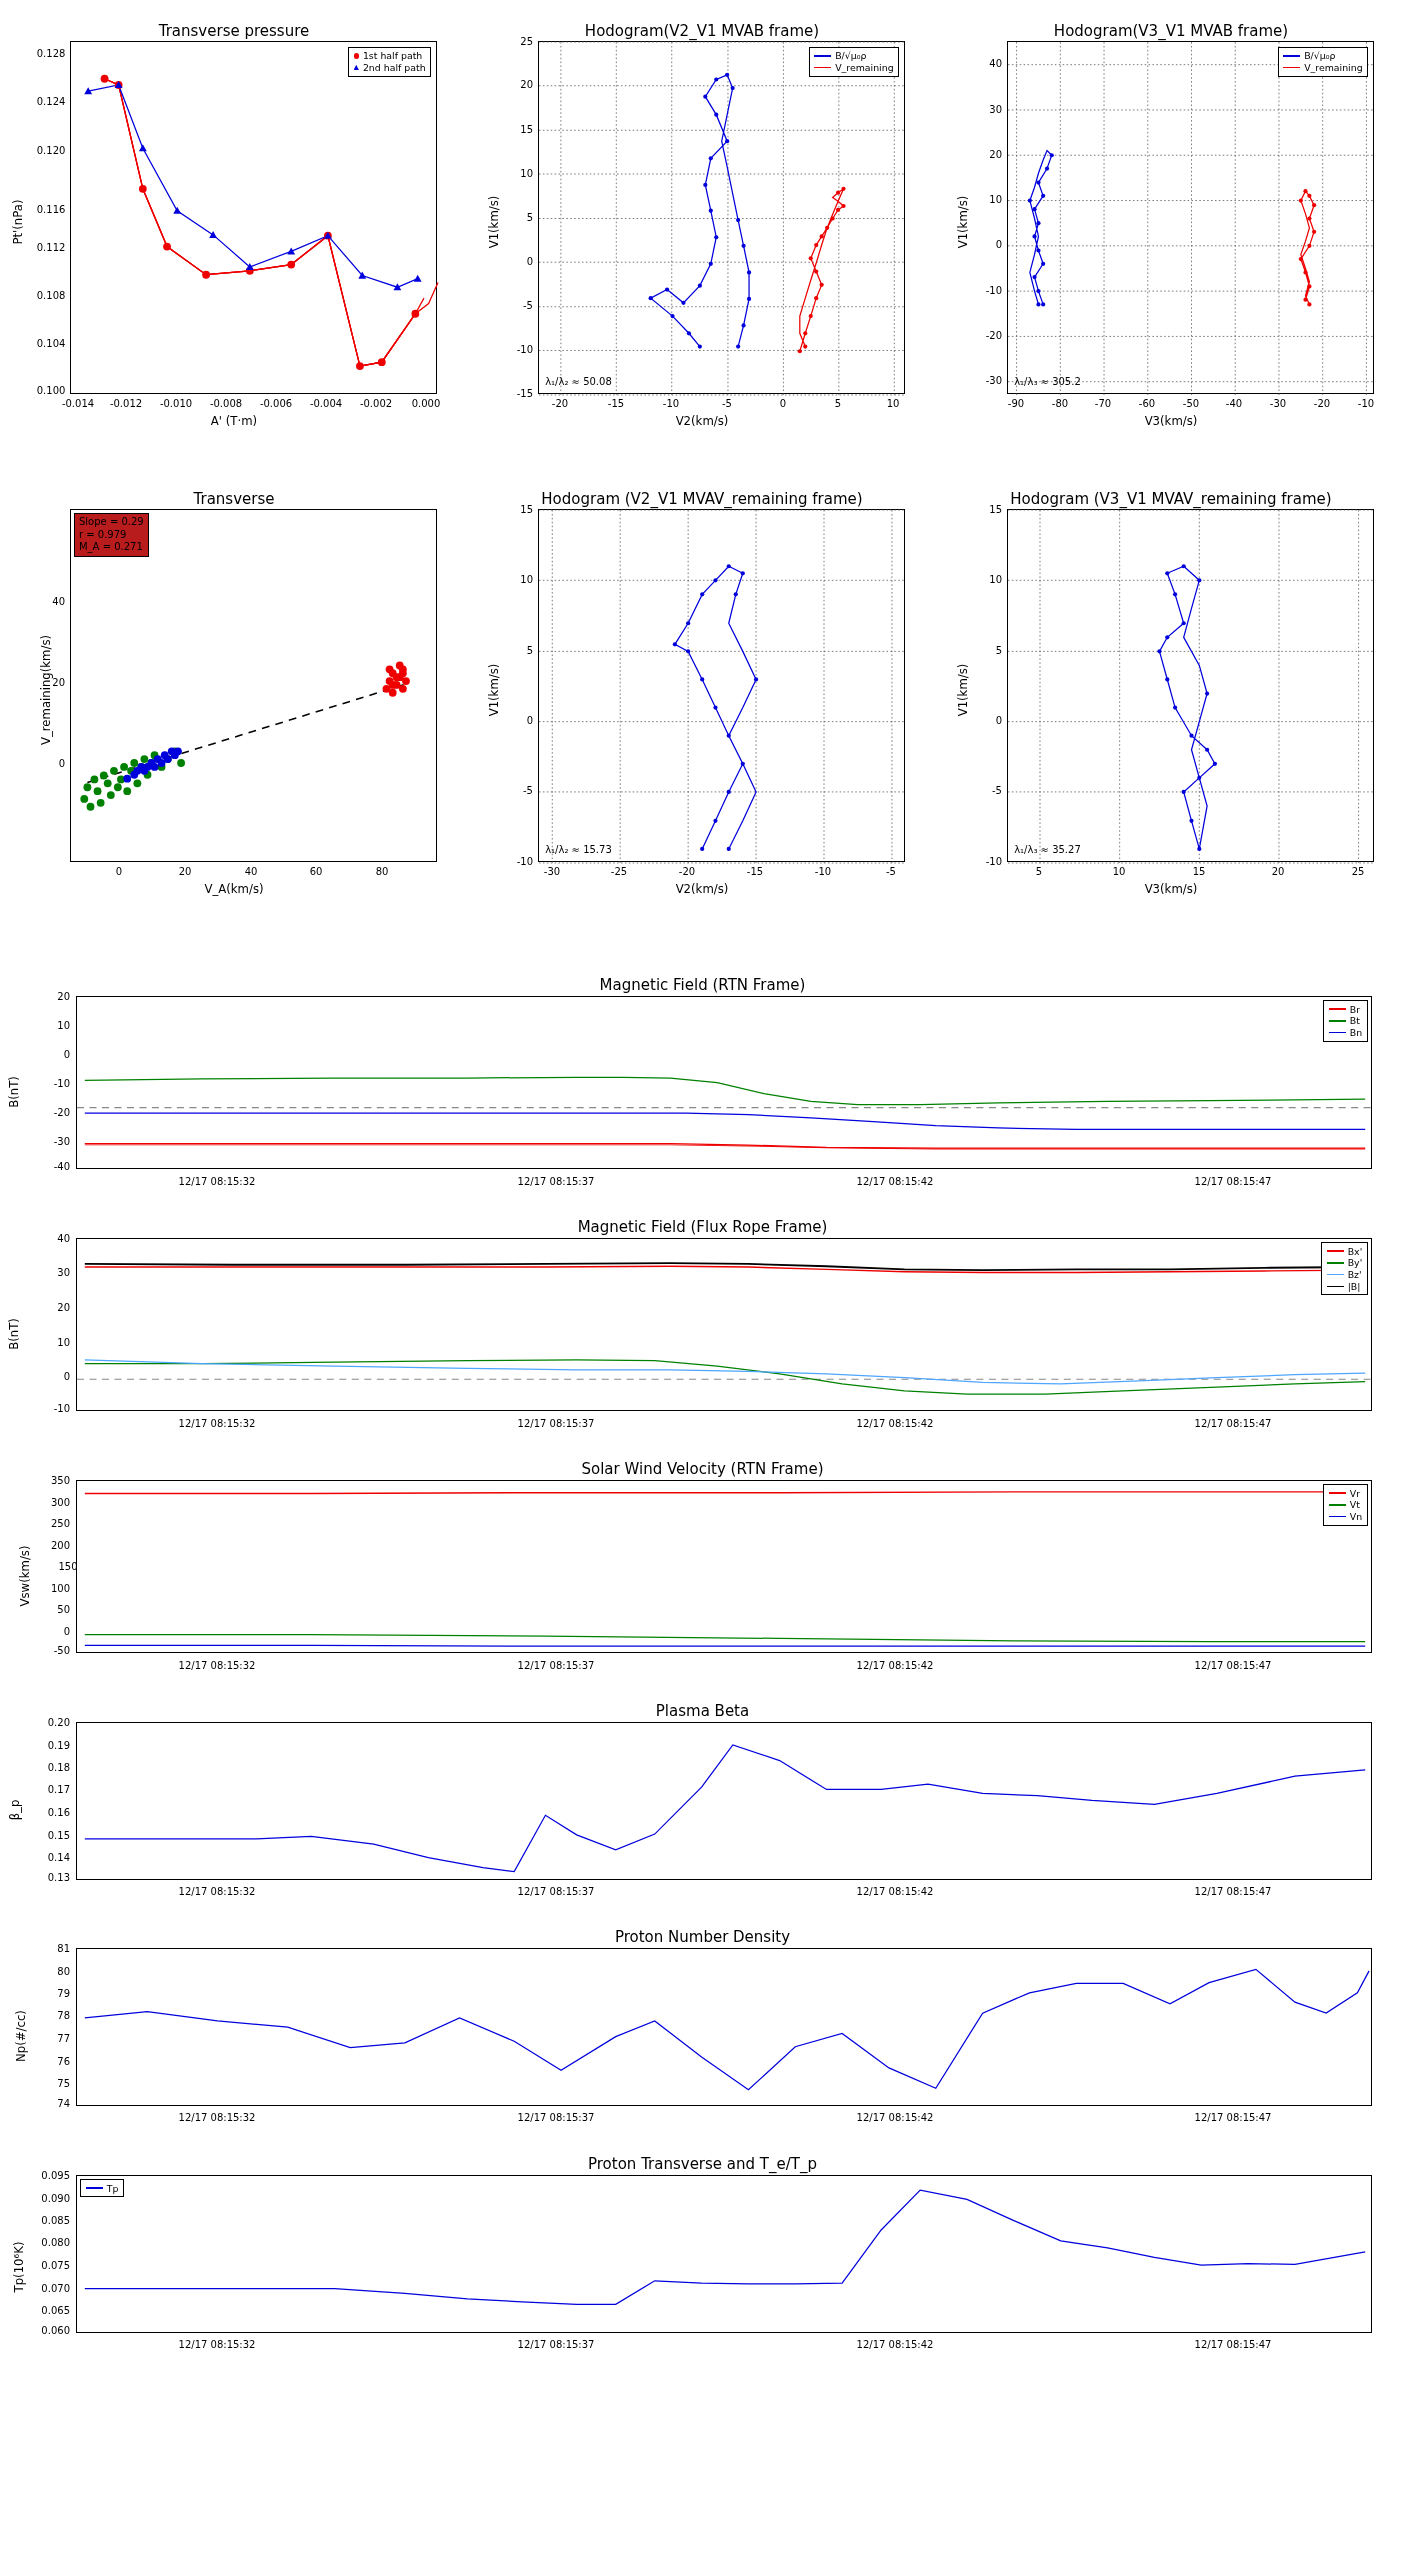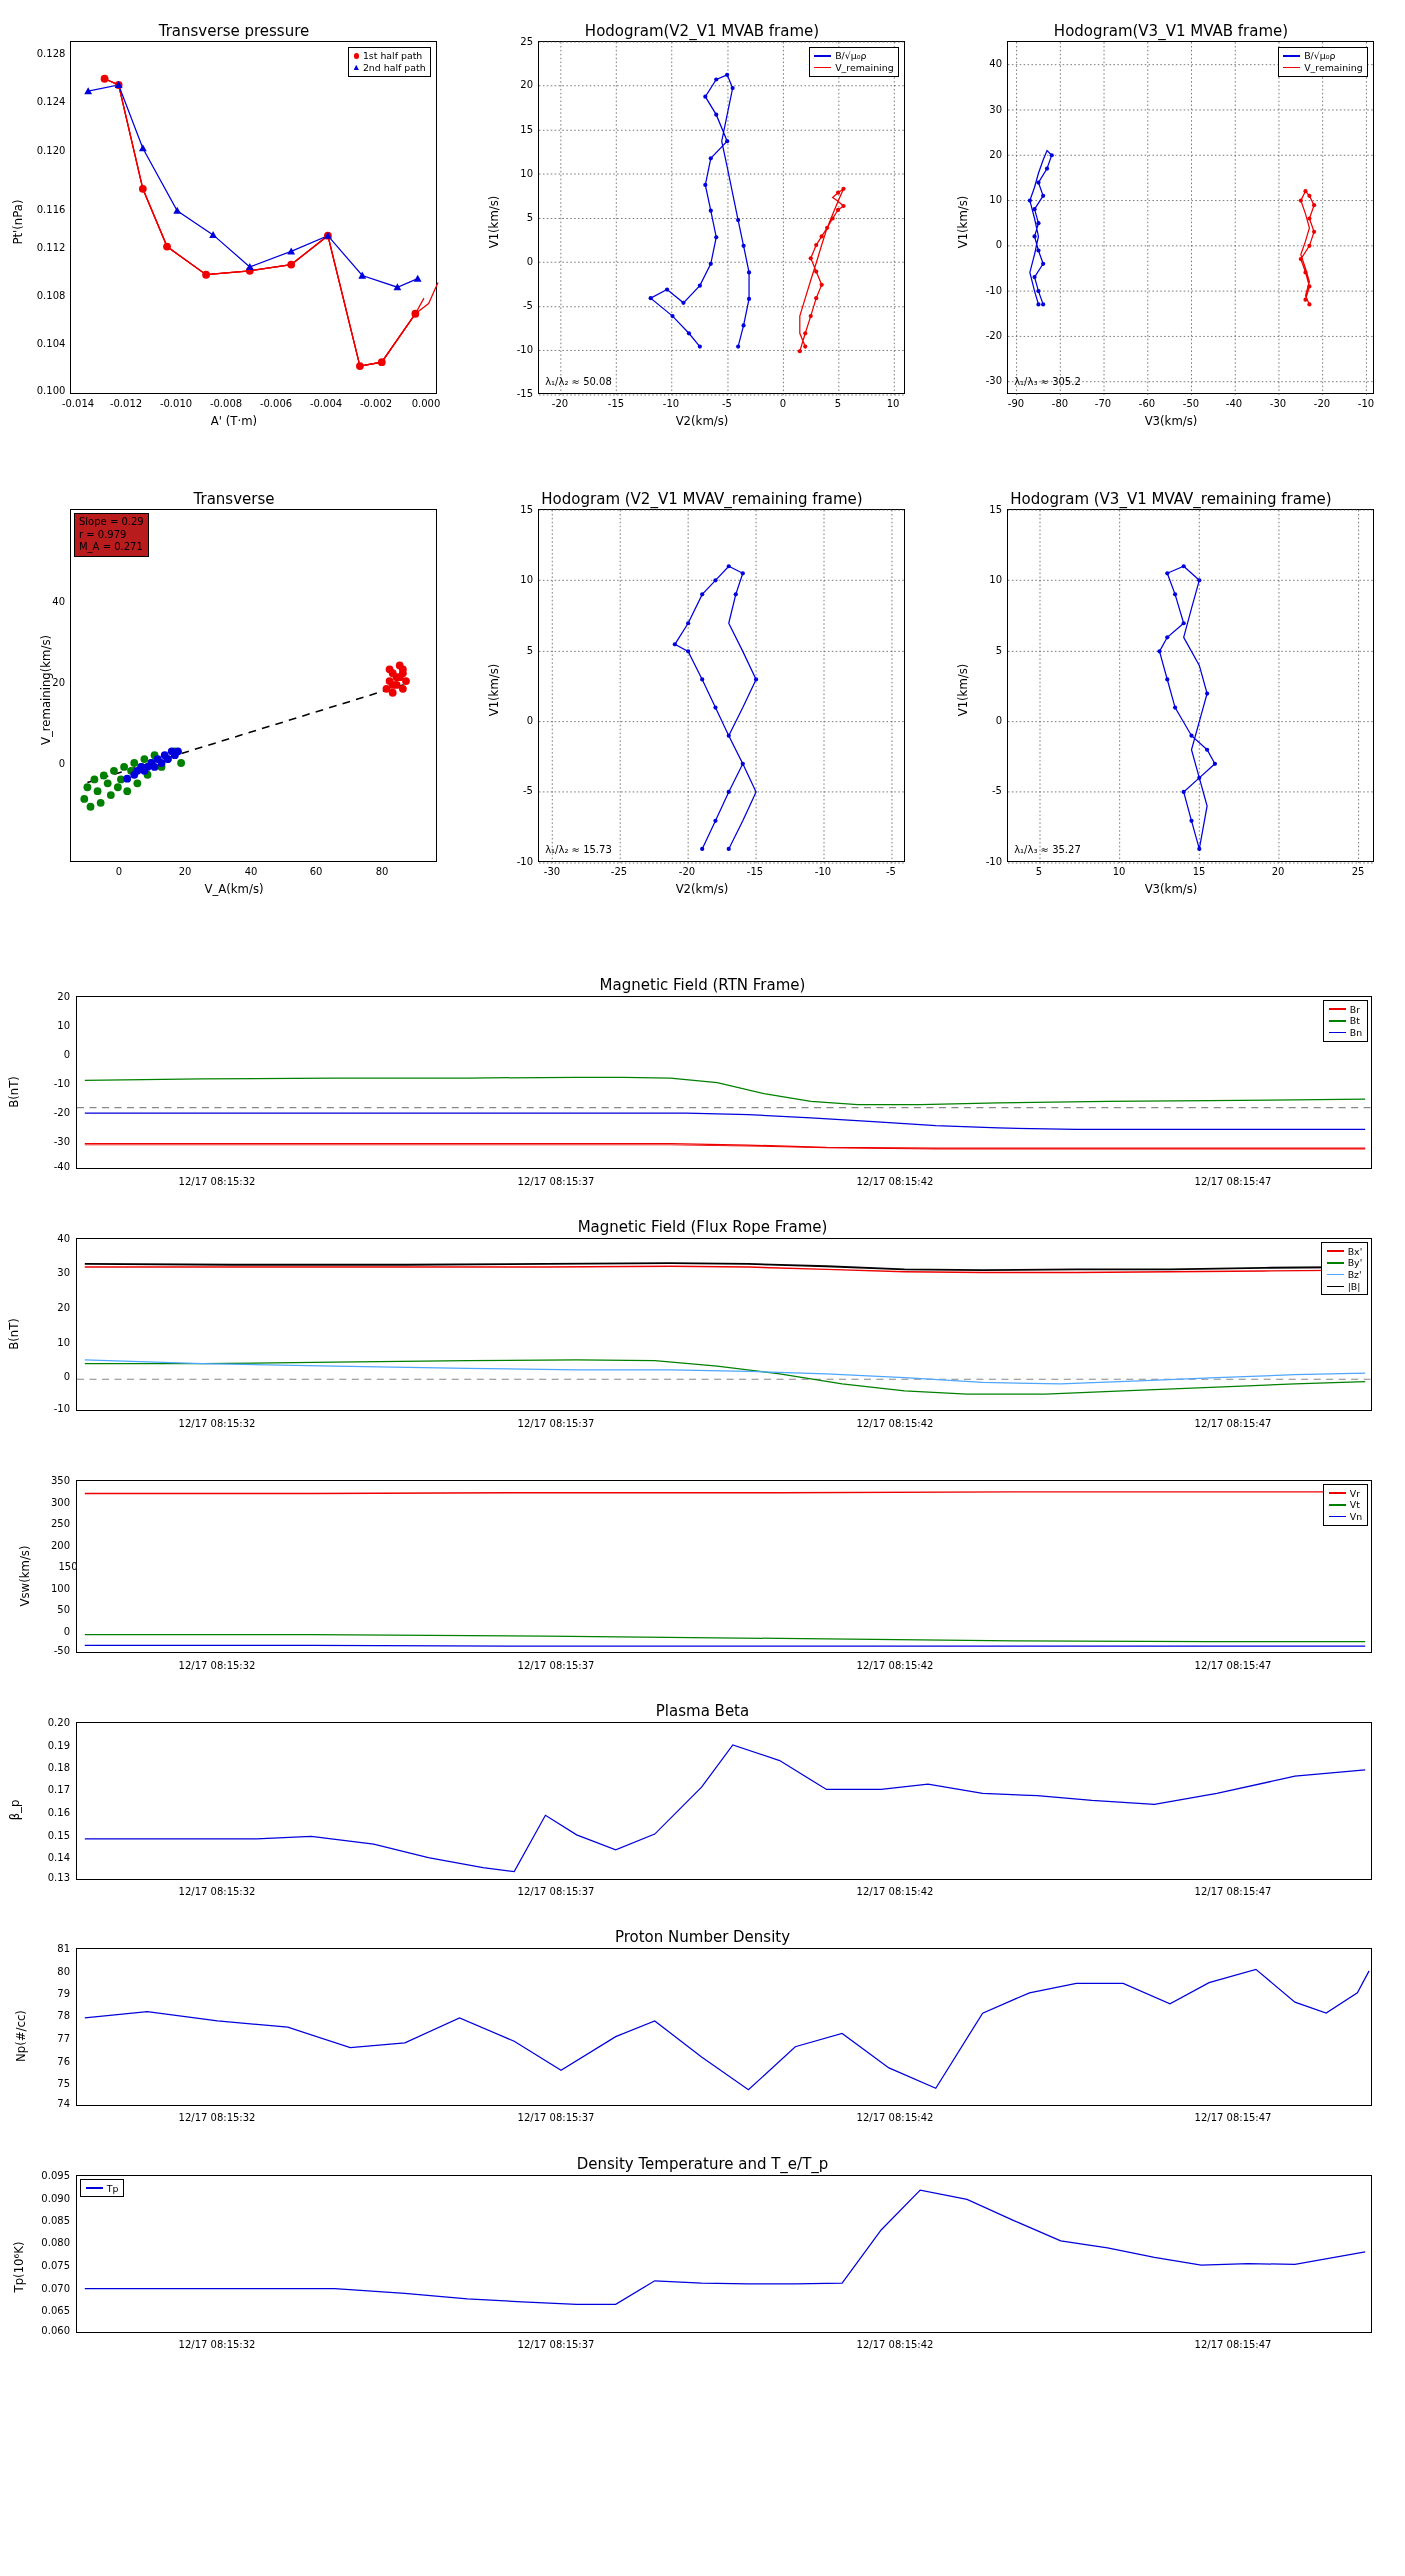--- a/index.html
+++ b/index.html
@@ -576,20 +576,21 @@
     <div class="tick ticky" style="left:39px;width:31px;top:132px;">10</div>
     <div class="tick ticky" style="left:39px;width:31px;top:166px;">0</div>
     <div class="tick ticky" style="left:39px;width:31px;top:198px;">-10</div>
     <div class="tick tickx" style="left:217px;top:208px;">12/17 08:15:32</div>
     <div class="tick tickx" style="left:556px;top:208px;">12/17 08:15:37</div>
     <div class="tick tickx" style="left:895px;top:208px;">12/17 08:15:42</div>
     <div class="tick tickx" style="left:1233px;top:208px;">12/17 08:15:47</div>
   </div>
 
   <div class="panel" style="left:0px;top:1452px;width:1405px;height:242px;">
+    <div class="title" style="top:7.8px;left:0;">Solar Wind Velocity (RTN Frame)</div>
     <div class="ylabel" style="left:-4.7px;top:117px;transform:rotate(-90deg);">Vsw(km/s)</div>
     <div class="axes" style="left:76px;top:28px;width:1296px;height:173px;">
       <svg width="1296" height="173" viewBox="0 0 1660 222" preserveAspectRatio="none">
         <polyline fill="none" stroke="#ee0000" stroke-width="1.8" points="10,16 300,16 600,15 900,15 1200,14 1450,14 1650,14"></polyline>
         <polyline fill="none" stroke="#008000" stroke-width="1.6" points="10,197 300,197 600,199 900,202 1200,205 1450,206 1650,206"></polyline>
         <polyline fill="none" stroke="#0000dd" stroke-width="1.6" points="10,211 300,211 600,212 900,212 1200,212 1450,212 1650,212"></polyline>
       </svg>
       <div class="legend" style="right:3.1px;top:3.1px;">
         <div class="row">
             <span class="swatch" style="background:#ee0000"></span>
@@ -658,21 +659,21 @@
     <div class="tick ticky" style="left:36px;width:34px;top:141px;">76</div>
     <div class="tick ticky" style="left:36px;width:34px;top:163px;">75</div>
     <div class="tick ticky" style="left:36px;width:34px;top:183px;">74</div>
     <div class="tick tickx" style="left:217px;top:192px;">12/17 08:15:32</div>
     <div class="tick tickx" style="left:556px;top:192px;">12/17 08:15:37</div>
     <div class="tick tickx" style="left:895px;top:192px;">12/17 08:15:42</div>
     <div class="tick tickx" style="left:1233px;top:192px;">12/17 08:15:47</div>
   </div>
 
   <div class="panel" style="left:0px;top:2147px;width:1405px;height:234px;">
-    <div class="title" style="top:7.8px;left:0;">Density Temperature and T_e/T_p</div>
+    <div class="title" style="top:7.8px;left:0;">Proton Transverse and T_e/T_p</div>
     <div class="ylabel" style="left:-6.2px;top:113px;transform:rotate(-90deg);">Tp(10⁶K)</div>
     <div class="axes" style="left:76px;top:28px;width:1296px;height:158px;">
       <svg width="1296" height="158" viewBox="0 0 1660 202" preserveAspectRatio="none">
         <polyline fill="none" stroke="#0000dd" stroke-width="1.6" points="10,144 120,144 240,144 330,144 420,150 500,157 570,161 640,164 690,164 740,134 800,137 860,138 920,138 980,137 1030,69 1080,18 1140,30 1200,57 1260,83 1320,92 1380,104 1440,114 1500,112 1560,113 1650,97"></polyline>
       </svg>
       <div class="legend" style="left:3.1px;top:3.1px;">
         <div class="row">
             <span class="swatch" style="background:#0000dd"></span>
             <span>Tp</span>
           </div>

